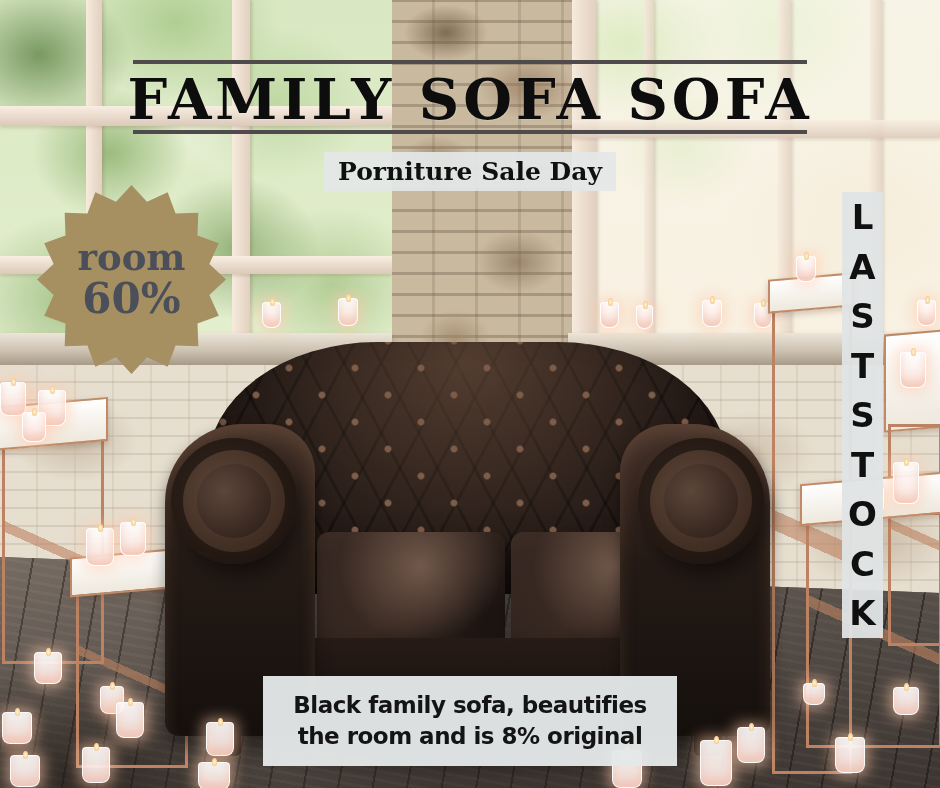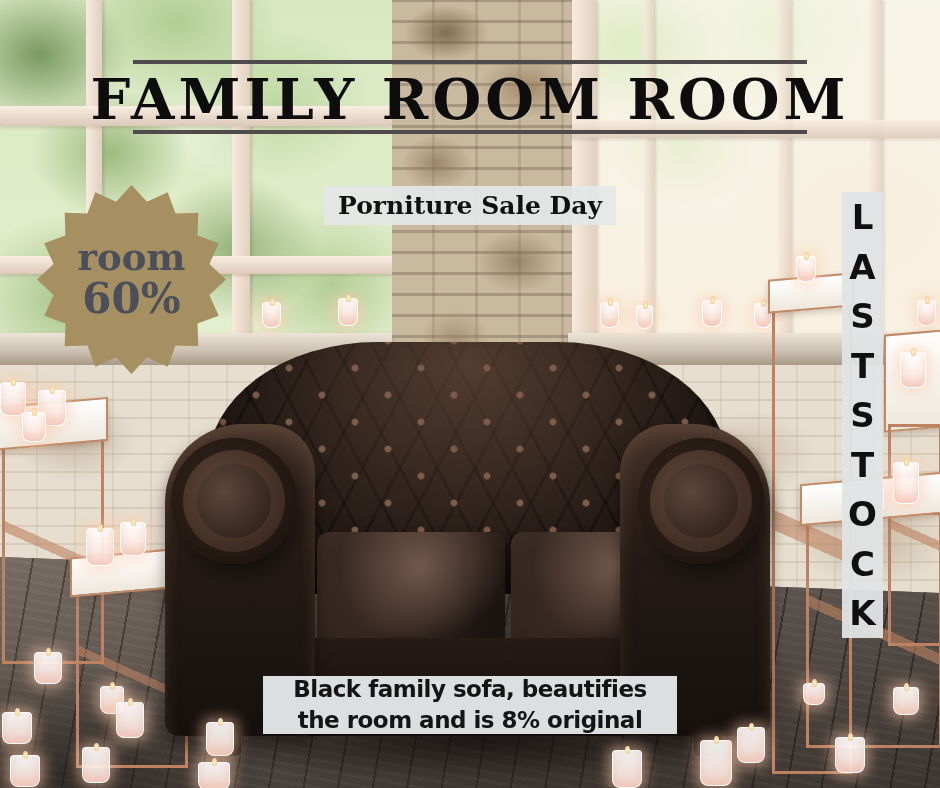--- a/index.html
+++ b/index.html
@@ -106,32 +106,32 @@
     background:linear-gradient(#271b16,#120d0b);}
   .sofa-foot{width:28px;height:24px;background:#17100c;border-radius:0 0 6px 6px;}
 
   
   .rule{left:133px;width:674px;height:4px;background:#4f4b4d;}
   .title{left:0;top:66px;width:940px;text-align:center;
     font-family:"DejaVu Serif",serif;font-weight:bold;font-size:56px;letter-spacing:4px;
     color:#0d0d0d;text-shadow:1px 1px 0 rgba(255,255,255,.15);}
   .subtitle{left:324px;top:152px;width:292px;height:39px;
     background:rgba(227,231,231,.93);display:flex;align-items:center;justify-content:center;
-    font-family:"DejaVu Serif",serif;font-weight:bold;font-size:25px;color:#101010;margin-top:34px;}
+    font-family:"DejaVu Serif",serif;font-weight:bold;font-size:25px;color:#101010;}
   .badge{left:37px;top:185px;width:189px;height:189px;background:#a68f60;
     display:flex;flex-direction:column;align-items:center;justify-content:center;
     clip-path:polygon(50% 0%,58.19% 8.81%,69.13% 3.81%,73.33% 15.08%,85.36% 14.64%,84.92% 26.67%,96.19% 30.87%,91.19% 41.81%,100% 50%,91.19% 58.19%,96.19% 69.13%,84.92% 73.33%,85.36% 85.36%,73.33% 84.92%,69.13% 96.19%,58.19% 91.19%,50% 100%,41.81% 91.19%,30.87% 96.19%,26.67% 84.92%,14.64% 85.36%,15.08% 73.33%,3.81% 69.13%,8.81% 58.19%,0% 50%,8.81% 41.81%,3.81% 30.87%,15.08% 26.67%,14.64% 14.64%,26.67% 15.08%,30.87% 3.81%,41.81% 8.81%);}
   .badge-line{font-family:"DejaVu Serif",serif;font-weight:bold;color:#4a4f5a;line-height:1.05;}
   .badge-l1{font-size:37px;}
   .badge-l2{font-size:42px;}
   .side-banner{left:842px;top:192px;width:41px;height:446px;background:rgba(224,228,229,.95);
     display:flex;flex-direction:column;align-items:center;justify-content:space-between;
     padding:8px 0;box-sizing:border-box;}
   .side-letter{font-family:"DejaVu Sans",sans-serif;font-weight:bold;font-size:34px;line-height:1;color:#101010;}
-  .caption{left:263px;top:676px;width:414px;height:58px;background:rgba(228,232,232,.96);
+  .caption{left:263px;top:676px;width:414px;height:90px;background:rgba(228,232,232,.96);
     display:flex;flex-direction:column;align-items:center;justify-content:center;
     font-family:"DejaVu Sans",sans-serif;font-weight:bold;font-size:23px;color:#141414;
     letter-spacing:-0.5px;line-height:31px;}
 </style>
 </head>
 <body>
 
 <div class="canvas">
 
   <div class="abs window-left">
@@ -206,21 +206,21 @@
   <div class="abs votive" style="left:206px;top:722px;width:26px;height:32px;"></div>
   <div class="abs votive" style="left:198px;top:762px;width:30px;height:26px;"></div>
   <div class="abs votive" style="left:612px;top:750px;width:28px;height:36px;"></div>
   <div class="abs votive" style="left:700px;top:740px;width:30px;height:44px;"></div>
   <div class="abs votive" style="left:737px;top:727px;width:26px;height:34px;"></div>
   <div class="abs votive" style="left:835px;top:737px;width:28px;height:34px;"></div>
   <div class="abs votive" style="left:803px;top:683px;width:20px;height:20px;"></div>
   <div class="abs votive" style="left:893px;top:687px;width:24px;height:26px;"></div>
 
   <div class="abs rule" style="top:60px;"></div>
-  <div class="abs title">FAMILY ROOM ROOM</div>
+  <div class="abs title">FAMILY SOFA SOFA</div>
   <div class="abs rule" style="top:130px;"></div>
 
   <div class="abs subtitle">Porniture Sale Day</div>
 
   <div class="abs badge">
     <div class="badge-line badge-l1">room</div>
     <div class="badge-line badge-l2">60%</div>
   </div>
 
   <div class="abs side-banner">

